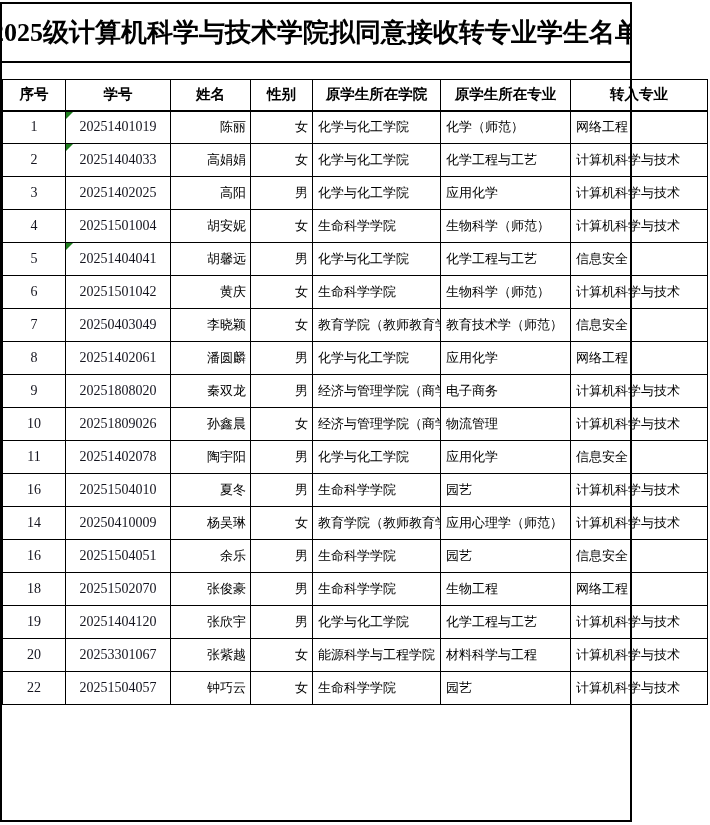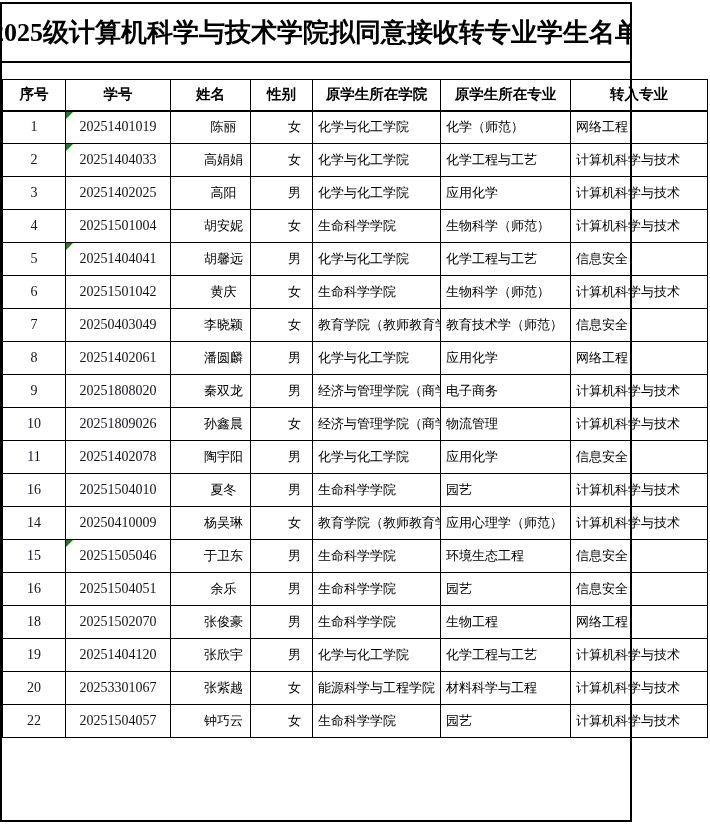--- a/index.html
+++ b/index.html
@@ -27,21 +27,21 @@
   }
   thead th {
     height:31px; font-size:14.5px; font-weight:bold; text-align:center;
     border-bottom:2px solid #000;
   }
   tbody td { height:33px; font-size:13px; }
   td.num {
     font-family:"Liberation Serif","DejaVu Serif",serif;
     font-size:14px; text-align:center; color:#14141e;
   }
-  td.center { text-align:center;padding-left:30px; }
+  td.center { text-align:right;padding-left:30px; }
   td.left  { text-align:left; padding-left:5px; }
   td.id-cell { position:relative; }
   .flag {
     position:absolute; top:0; left:0; width:0; height:0; display:none;
     border-top:7px solid #1e7e1e; border-right:7px solid transparent;
   }
 </style>
 </head>
 <body>
 
@@ -194,29 +194,20 @@
   <tr>
     <td class="num">14</td>
     <td class="num id-cell"><span>20250410009</span></td>
     <td class="center">杨吴琳</td>
     <td class="center">女</td>
     <td class="left">教育学院（教师教育学院）</td>
     <td class="left">应用心理学（师范）</td>
     <td class="left">计算机科学与技术</td>
   </tr>
 
-  <tr>
-    <td class="num">15</td>
-    <td class="num id-cell"><span class="flag" style="display: block; border-top-color: rgb(30, 126, 30);"></span><span>20251505046</span></td>
-    <td class="center">于卫东</td>
-    <td class="center">男</td>
-    <td class="left">生命科学学院</td>
-    <td class="left">环境生态工程</td>
-    <td class="left">信息安全</td>
-  </tr>
 
   <tr>
     <td class="num">16</td>
     <td class="num id-cell"><span>20251504051</span></td>
     <td class="center">余乐</td>
     <td class="center">男</td>
     <td class="left">生命科学学院</td>
     <td class="left">园艺</td>
     <td class="left">信息安全</td>
   </tr>

